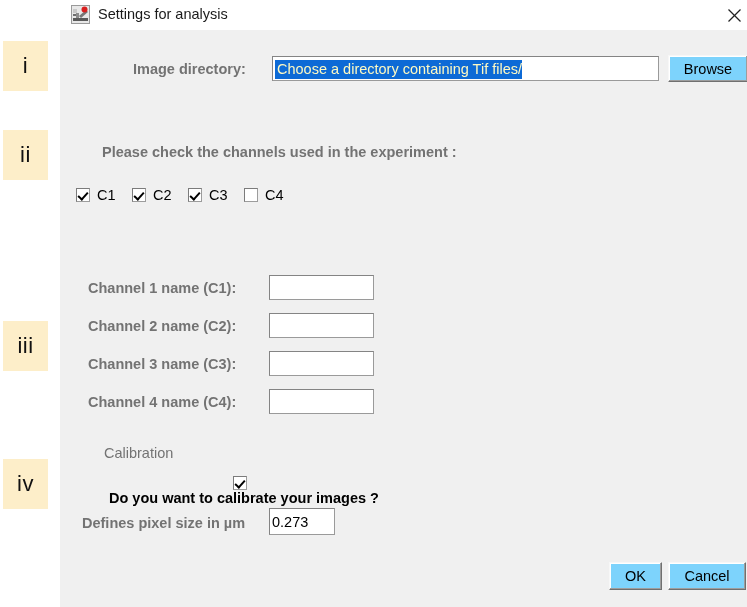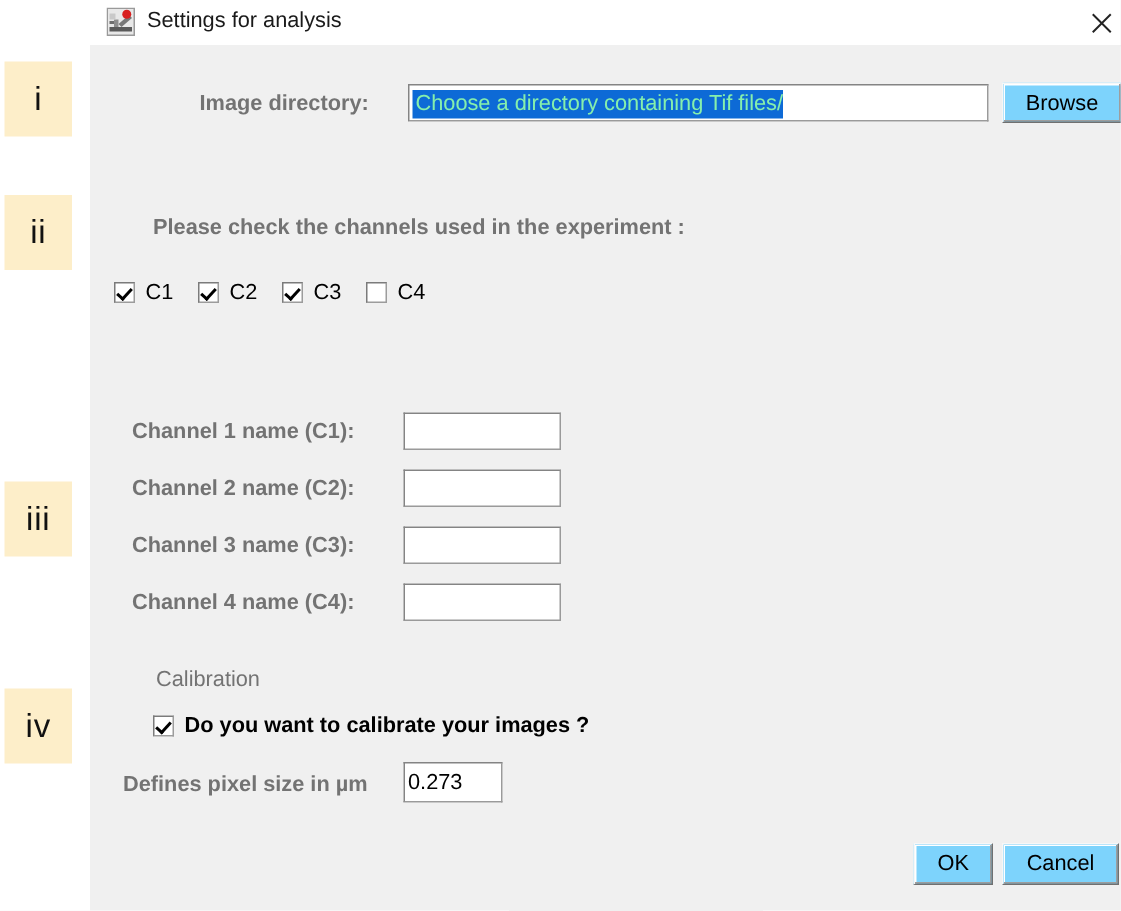--- a/index.html
+++ b/index.html
@@ -121,21 +121,21 @@
     align-items: center;
     overflow: hidden;
     padding: 0;
   }
   .tfield .txt {
     padding-left: 2px;
     white-space: nowrap;
   }
   .tfield .sel {
     background: #0d6ad6;
-    color: #86efac;
+    color: #fef9c3;
     padding: 1px 0 2px 2px;
   }
   .btn {
     position: absolute;
     box-sizing: border-box;
     background: #7dd3fc;
     border: 1px solid #707070;
     border-top-color: #f7f7f7;
     border-left-color: #f7f7f7;
     box-shadow: inset -1px -1px 0 #9d9d9d, inset 1px 1px 0 #ffffff;
@@ -262,21 +262,21 @@
       <span class="txt"></span>
     </div>
 
     <div class="lbl lbl-bold" style="left:28px; top:364px;">Channel 4 name (C4):</div>
     <div class="tfield" style="left:209px; top:359px; width:105px; height:25px;">
       <span class="txt"></span>
     </div>
 
     <div class="lbl" style="left:44px; top:415px;">Calibration</div>
 
-    <div class="cbrow" style="left:42px; top:446px;">
+    <div class="cbrow" style="left:42px; top:446px;flex-direction:column;">
       <span class="cbox checked"></span>
       <span class="cblabel lbl-bold" style="font-weight:bold;">Do you want to calibrate your images ?</span>
     </div>
 
     <div class="lbl lbl-bold" style="left:22px; top:485px;">Defines pixel size in µm</div>
     <div class="tfield" style="left:209px; top:478px; width:66px; height:27px;">
       <span class="txt">0.273</span>
     </div>
 
     <div class="btn" style="left:549px; top:532px; width:53px; height:28px;">OK</div>

